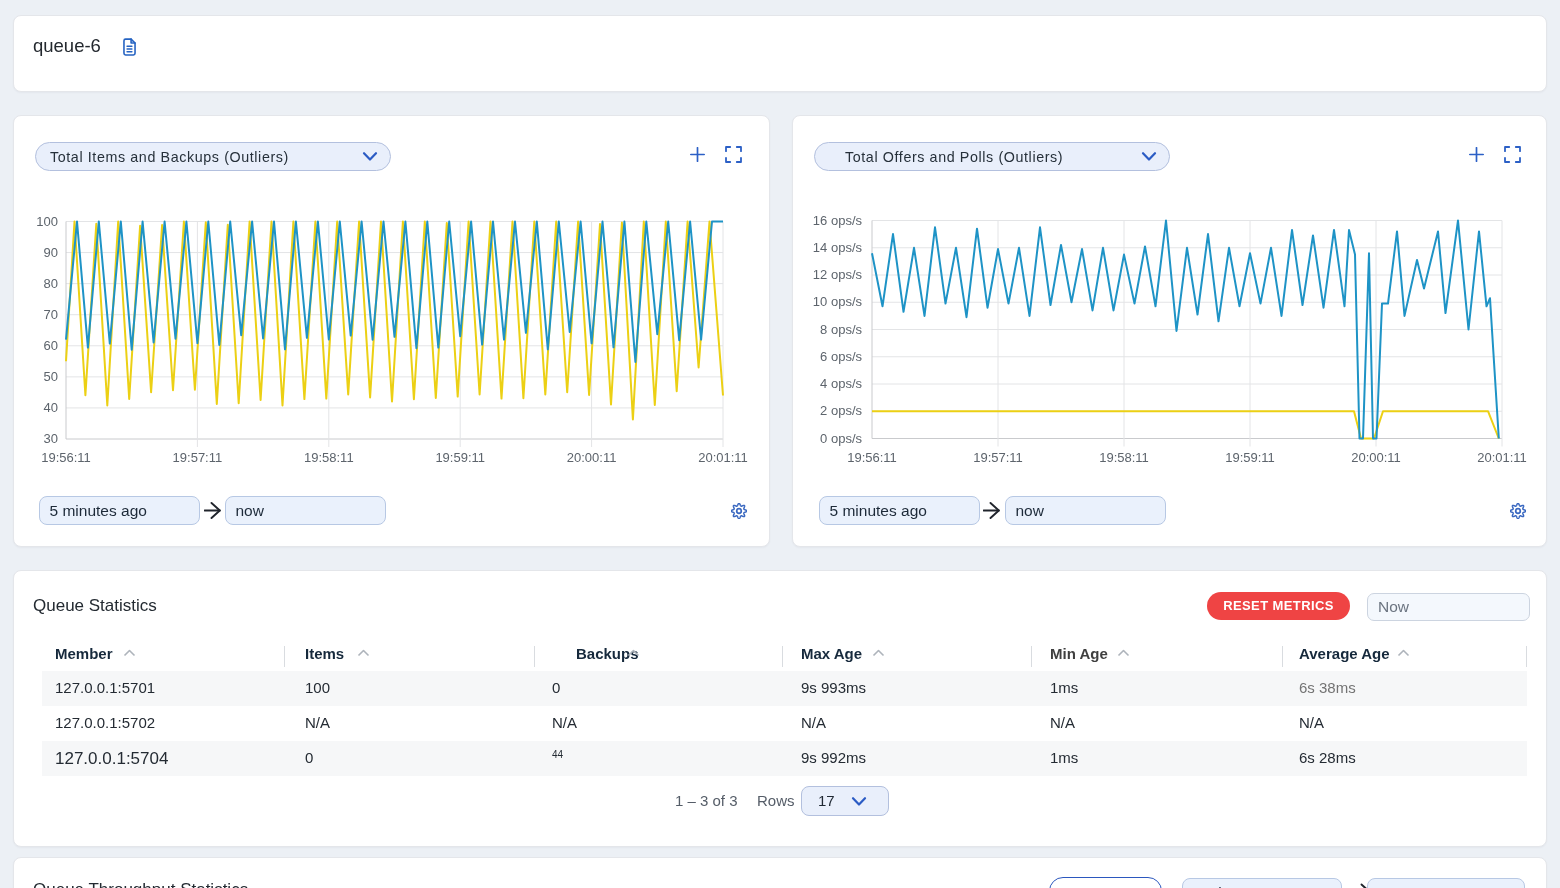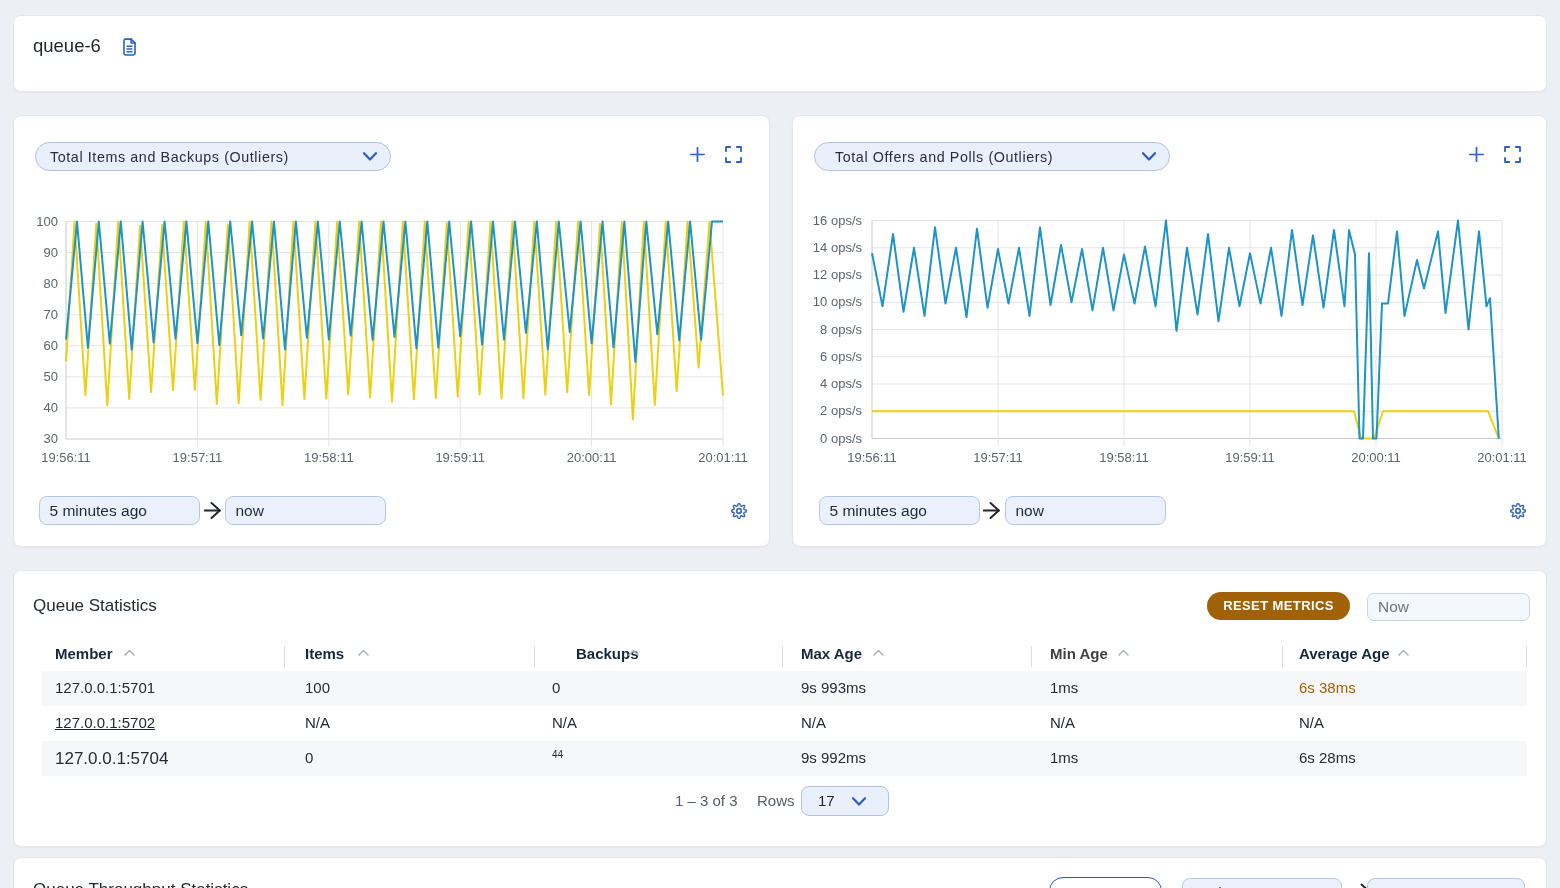--- a/index.html
+++ b/index.html
@@ -90,21 +90,21 @@
   </div>
   <div class="tin" style="left:211px; top:380px; width:161px;">now</div>
   <svg class="icon gearsvg" style="left:717px; top:387px;" width="16" height="16" viewBox="0 0 16 16">
       <path d="M8.00 0.30 L8.20 0.34 L8.40 0.45 L8.58 0.63 L8.75 0.86 L8.90 1.13 L9.04 1.43 L9.16 1.73 L9.27 2.02 L9.37 2.29 L9.47 2.52 L9.57 2.72 L9.67 2.86 L9.78 2.97 L9.90 3.05 L10.03 3.10 L10.16 3.15 L10.30 3.19 L10.45 3.19 L10.63 3.16 L10.83 3.09 L11.07 2.99 L11.33 2.87 L11.61 2.74 L11.91 2.62 L12.22 2.50 L12.52 2.42 L12.80 2.38 L13.06 2.38 L13.28 2.44 L13.44 2.56 L13.56 2.72 L13.62 2.94 L13.62 3.20 L13.58 3.48 L13.50 3.78 L13.38 4.09 L13.26 4.39 L13.13 4.67 L13.01 4.93 L12.91 5.17 L12.84 5.37 L12.81 5.55 L12.81 5.70 L12.85 5.84 L12.90 5.97 L12.95 6.10 L13.03 6.22 L13.14 6.33 L13.28 6.43 L13.48 6.53 L13.71 6.63 L13.98 6.73 L14.27 6.84 L14.57 6.96 L14.87 7.10 L15.14 7.25 L15.37 7.42 L15.55 7.60 L15.66 7.80 L15.70 8.00 L15.66 8.20 L15.55 8.40 L15.37 8.58 L15.14 8.75 L14.87 8.90 L14.57 9.04 L14.27 9.16 L13.98 9.27 L13.71 9.37 L13.48 9.47 L13.28 9.57 L13.14 9.67 L13.03 9.78 L12.95 9.90 L12.90 10.03 L12.85 10.16 L12.81 10.30 L12.81 10.45 L12.84 10.63 L12.91 10.83 L13.01 11.07 L13.13 11.33 L13.26 11.61 L13.38 11.91 L13.50 12.22 L13.58 12.52 L13.62 12.80 L13.62 13.06 L13.56 13.28 L13.44 13.44 L13.28 13.56 L13.06 13.62 L12.80 13.62 L12.52 13.58 L12.22 13.50 L11.91 13.38 L11.61 13.26 L11.33 13.13 L11.07 13.01 L10.83 12.91 L10.63 12.84 L10.45 12.81 L10.30 12.81 L10.16 12.85 L10.03 12.90 L9.90 12.95 L9.78 13.03 L9.67 13.14 L9.57 13.28 L9.47 13.48 L9.37 13.71 L9.27 13.98 L9.16 14.27 L9.04 14.57 L8.90 14.87 L8.75 15.14 L8.58 15.37 L8.40 15.55 L8.20 15.66 L8.00 15.70 L7.80 15.66 L7.60 15.55 L7.42 15.37 L7.25 15.14 L7.10 14.87 L6.96 14.57 L6.84 14.27 L6.73 13.98 L6.63 13.71 L6.53 13.48 L6.43 13.28 L6.33 13.14 L6.22 13.03 L6.10 12.95 L5.97 12.90 L5.84 12.85 L5.70 12.81 L5.55 12.81 L5.37 12.84 L5.17 12.91 L4.93 13.01 L4.67 13.13 L4.39 13.26 L4.09 13.38 L3.78 13.50 L3.48 13.58 L3.20 13.62 L2.94 13.62 L2.72 13.56 L2.56 13.44 L2.44 13.28 L2.38 13.06 L2.38 12.80 L2.42 12.52 L2.50 12.22 L2.62 11.91 L2.74 11.61 L2.87 11.33 L2.99 11.07 L3.09 10.83 L3.16 10.63 L3.19 10.45 L3.19 10.30 L3.15 10.16 L3.10 10.03 L3.05 9.90 L2.97 9.78 L2.86 9.67 L2.72 9.57 L2.52 9.47 L2.29 9.37 L2.02 9.27 L1.73 9.16 L1.43 9.04 L1.13 8.90 L0.86 8.75 L0.63 8.58 L0.45 8.40 L0.34 8.20 L0.30 8.00 L0.34 7.80 L0.45 7.60 L0.63 7.42 L0.86 7.25 L1.13 7.10 L1.43 6.96 L1.73 6.84 L2.02 6.73 L2.29 6.63 L2.52 6.53 L2.72 6.43 L2.86 6.33 L2.97 6.22 L3.05 6.10 L3.10 5.97 L3.15 5.84 L3.19 5.70 L3.19 5.55 L3.16 5.37 L3.09 5.17 L2.99 4.93 L2.87 4.67 L2.74 4.39 L2.62 4.09 L2.50 3.78 L2.42 3.48 L2.38 3.20 L2.38 2.94 L2.44 2.72 L2.56 2.56 L2.72 2.44 L2.94 2.38 L3.20 2.38 L3.48 2.42 L3.78 2.50 L4.09 2.62 L4.39 2.74 L4.67 2.87 L4.93 2.99 L5.17 3.09 L5.37 3.16 L5.55 3.19 L5.70 3.19 L5.84 3.15 L5.97 3.10 L6.10 3.05 L6.22 2.97 L6.33 2.86 L6.43 2.72 L6.53 2.52 L6.63 2.29 L6.73 2.02 L6.84 1.73 L6.96 1.43 L7.10 1.13 L7.25 0.86 L7.42 0.63 L7.60 0.45 L7.80 0.34 L8.00 0.30 Z" fill="none" stroke="#3a68c0" stroke-width="1.5"></path>
       <circle cx="8" cy="8" r="2.3" fill="none" stroke="#3a68c0" stroke-width="1.7"></circle>
     </svg>
 </div>
 
 <div class="card" style="left:792px; top:115px; width:755px; height:432px;">
   <div class="abs pill" style="left:21px; top:26px; width:356px; height:29px;">
-    <span class="abs seltext" style="left:20px; top:6px;">Total Offers and Polls (Outliers)</span>
+    <span class="abs seltext" style="left:30px; top:6px;">Total Offers and Polls (Outliers)</span>
     <svg class="icon" style="right:12px; top:7px;" width="16" height="13" viewBox="0 0 16 13" fill="none" stroke="#2b5bc4" stroke-width="2.2" stroke-linecap="round" stroke-linejoin="round">
         <polyline points="2,3.2 8,9.5 14,3.2"></polyline>
       </svg>
   </div>
   <svg class="icon" style="left:676px; top:31px;" width="15" height="15" viewBox="0 0 15 15" stroke="#2c60c6" stroke-width="1.7" stroke-linecap="round">
       <line x1="7.5" y1="0.8" x2="7.5" y2="14.2"></line>
       <line x1="0.8" y1="7.5" x2="14.2" y2="7.5"></line>
     </svg>
   <svg class="icon" style="left:711px; top:30px;" width="17" height="17" viewBox="0 0 17 17" fill="none" stroke="#2c60c6" stroke-width="1.8" stroke-linecap="round" stroke-linejoin="round">
     <path d="M1 5.2 V1 H5.2"></path>
@@ -155,21 +155,21 @@
   </div>
   <div class="tin" style="left:212px; top:380px; width:161px;">now</div>
   <svg class="icon gearsvg" style="left:717px; top:387px;" width="16" height="16" viewBox="0 0 16 16">
       <path d="M8.00 0.30 L8.20 0.34 L8.40 0.45 L8.58 0.63 L8.75 0.86 L8.90 1.13 L9.04 1.43 L9.16 1.73 L9.27 2.02 L9.37 2.29 L9.47 2.52 L9.57 2.72 L9.67 2.86 L9.78 2.97 L9.90 3.05 L10.03 3.10 L10.16 3.15 L10.30 3.19 L10.45 3.19 L10.63 3.16 L10.83 3.09 L11.07 2.99 L11.33 2.87 L11.61 2.74 L11.91 2.62 L12.22 2.50 L12.52 2.42 L12.80 2.38 L13.06 2.38 L13.28 2.44 L13.44 2.56 L13.56 2.72 L13.62 2.94 L13.62 3.20 L13.58 3.48 L13.50 3.78 L13.38 4.09 L13.26 4.39 L13.13 4.67 L13.01 4.93 L12.91 5.17 L12.84 5.37 L12.81 5.55 L12.81 5.70 L12.85 5.84 L12.90 5.97 L12.95 6.10 L13.03 6.22 L13.14 6.33 L13.28 6.43 L13.48 6.53 L13.71 6.63 L13.98 6.73 L14.27 6.84 L14.57 6.96 L14.87 7.10 L15.14 7.25 L15.37 7.42 L15.55 7.60 L15.66 7.80 L15.70 8.00 L15.66 8.20 L15.55 8.40 L15.37 8.58 L15.14 8.75 L14.87 8.90 L14.57 9.04 L14.27 9.16 L13.98 9.27 L13.71 9.37 L13.48 9.47 L13.28 9.57 L13.14 9.67 L13.03 9.78 L12.95 9.90 L12.90 10.03 L12.85 10.16 L12.81 10.30 L12.81 10.45 L12.84 10.63 L12.91 10.83 L13.01 11.07 L13.13 11.33 L13.26 11.61 L13.38 11.91 L13.50 12.22 L13.58 12.52 L13.62 12.80 L13.62 13.06 L13.56 13.28 L13.44 13.44 L13.28 13.56 L13.06 13.62 L12.80 13.62 L12.52 13.58 L12.22 13.50 L11.91 13.38 L11.61 13.26 L11.33 13.13 L11.07 13.01 L10.83 12.91 L10.63 12.84 L10.45 12.81 L10.30 12.81 L10.16 12.85 L10.03 12.90 L9.90 12.95 L9.78 13.03 L9.67 13.14 L9.57 13.28 L9.47 13.48 L9.37 13.71 L9.27 13.98 L9.16 14.27 L9.04 14.57 L8.90 14.87 L8.75 15.14 L8.58 15.37 L8.40 15.55 L8.20 15.66 L8.00 15.70 L7.80 15.66 L7.60 15.55 L7.42 15.37 L7.25 15.14 L7.10 14.87 L6.96 14.57 L6.84 14.27 L6.73 13.98 L6.63 13.71 L6.53 13.48 L6.43 13.28 L6.33 13.14 L6.22 13.03 L6.10 12.95 L5.97 12.90 L5.84 12.85 L5.70 12.81 L5.55 12.81 L5.37 12.84 L5.17 12.91 L4.93 13.01 L4.67 13.13 L4.39 13.26 L4.09 13.38 L3.78 13.50 L3.48 13.58 L3.20 13.62 L2.94 13.62 L2.72 13.56 L2.56 13.44 L2.44 13.28 L2.38 13.06 L2.38 12.80 L2.42 12.52 L2.50 12.22 L2.62 11.91 L2.74 11.61 L2.87 11.33 L2.99 11.07 L3.09 10.83 L3.16 10.63 L3.19 10.45 L3.19 10.30 L3.15 10.16 L3.10 10.03 L3.05 9.90 L2.97 9.78 L2.86 9.67 L2.72 9.57 L2.52 9.47 L2.29 9.37 L2.02 9.27 L1.73 9.16 L1.43 9.04 L1.13 8.90 L0.86 8.75 L0.63 8.58 L0.45 8.40 L0.34 8.20 L0.30 8.00 L0.34 7.80 L0.45 7.60 L0.63 7.42 L0.86 7.25 L1.13 7.10 L1.43 6.96 L1.73 6.84 L2.02 6.73 L2.29 6.63 L2.52 6.53 L2.72 6.43 L2.86 6.33 L2.97 6.22 L3.05 6.10 L3.10 5.97 L3.15 5.84 L3.19 5.70 L3.19 5.55 L3.16 5.37 L3.09 5.17 L2.99 4.93 L2.87 4.67 L2.74 4.39 L2.62 4.09 L2.50 3.78 L2.42 3.48 L2.38 3.20 L2.38 2.94 L2.44 2.72 L2.56 2.56 L2.72 2.44 L2.94 2.38 L3.20 2.38 L3.48 2.42 L3.78 2.50 L4.09 2.62 L4.39 2.74 L4.67 2.87 L4.93 2.99 L5.17 3.09 L5.37 3.16 L5.55 3.19 L5.70 3.19 L5.84 3.15 L5.97 3.10 L6.10 3.05 L6.22 2.97 L6.33 2.86 L6.43 2.72 L6.53 2.52 L6.63 2.29 L6.73 2.02 L6.84 1.73 L6.96 1.43 L7.10 1.13 L7.25 0.86 L7.42 0.63 L7.60 0.45 L7.80 0.34 L8.00 0.30 Z" fill="none" stroke="#3a68c0" stroke-width="1.5"></path>
       <circle cx="8" cy="8" r="2.3" fill="none" stroke="#3a68c0" stroke-width="1.7"></circle>
     </svg>
 </div>
 
 <div class="card" style="left:13px; top:570px; width:1534px; height:277px;">
   <div class="abs" style="left:19px; top:25px; font-size:17px; color:#232a31;">Queue Statistics</div>
-  <div class="abs" style="left:1193px; top:21px; width:143px; height:28px; background:#a16207; border-radius:14px; text-align:center; line-height:28px; color:#fff; font-size:13px; font-weight:bold; letter-spacing:.4px;">RESET METRICS</div>
+  <div class="abs" style="left:1193px; top:21px; width:143px; height:28px; background:#ef4444; border-radius:14px; text-align:center; line-height:28px; color:#fff; font-size:13px; font-weight:bold; letter-spacing:.4px;">RESET METRICS</div>
   <div class="abs" style="left:1353px; top:22px; width:163px; height:28px; background:#f4f8fd; border:1px solid #ccd4e0; border-radius:7px; font-size:15.5px; color:#6b7480; line-height:26px; padding-left:10px;">Now</div>
 <div class="abs" style="left:0; top:72px; width:1534px; height:28px;">
 <span class="abs" style="left:41px; top:2px; font-size:15px; font-weight:bold; color:#16293c;">Member</span>
 <span class="abs" style="left:291px; top:2px; font-size:15px; font-weight:bold; color:#16293c;">Items</span>
 <span class="abs" style="left:538px; top:2px; font-size:15px; font-weight:bold; color:#16293c;margin-left:24px;">Backups</span>
 <span class="abs" style="left:787px; top:2px; font-size:15px; font-weight:bold; color:#16293c;">Max Age</span>
 <span class="abs" style="left:1036px; top:2px; font-size:15px; font-weight:bold; color:#404040;">Min Age</span>
 <span class="abs" style="left:1285px; top:2px; font-size:15px; font-weight:bold; color:#16293c;">Average Age</span>
 <svg class="icon" style="left:108.5px; top:6px;" width="13" height="8" viewBox="0 0 13 8" fill="none" stroke="#aeb4bb" stroke-width="1.6" stroke-linejoin="round">
         <polyline points="1.5,6.5 6.5,1.5 11.5,6.5"></polyline>
@@ -195,24 +195,24 @@
 <div class="abs" style="left:1017px; top:3px; width:1px; height:21px; background:#d9dce0;"></div>
 <div class="abs" style="left:1268px; top:3px; width:1px; height:21px; background:#d9dce0;"></div>
 <div class="abs" style="left:1512px; top:3px; width:1px; height:21px; background:#d9dce0;"></div>
 </div>
 <div class="abs" style="left:28px; top:100px; width:1485px; height:35px; background:#f6f7f8;">
 <span class="abs" style="left:13px; top:8px; font-size:15px; color:#242b33;">127.0.0.1:5701</span>
 <span class="abs" style="left:263px; top:8px; font-size:15px; color:#242b33;">100</span>
 <span class="abs" style="left:510px; top:8px; font-size:15px; color:#242b33;">0</span>
 <span class="abs" style="left:759px; top:8px; font-size:15px; color:#242b33;">9s 993ms</span>
 <span class="abs" style="left:1008px; top:8px; font-size:15px; color:#242b33;">1ms</span>
-<span class="abs" style="left:1257px; top:8px; font-size:15px; color:#a16207;">6s 38ms</span>
+<span class="abs" style="left:1257px; top:8px; font-size:15px; color:#737373;">6s 38ms</span>
 </div>
 <div class="abs" style="left:28px; top:135px; width:1485px; height:35px; background:#ffffff;">
-<span class="abs" style="left:13px; top:8px; font-size:15px; color:#242b33;text-decoration:underline;">127.0.0.1:5702</span>
+<span class="abs" style="left:13px; top:8px; font-size:15px; color:#242b33;">127.0.0.1:5702</span>
 <span class="abs" style="left:263px; top:8px; font-size:15px; color:#242b33;">N/A</span>
 <span class="abs" style="left:510px; top:8px; font-size:15px; color:#242b33;">N/A</span>
 <span class="abs" style="left:759px; top:8px; font-size:15px; color:#242b33;">N/A</span>
 <span class="abs" style="left:1008px; top:8px; font-size:15px; color:#242b33;">N/A</span>
 <span class="abs" style="left:1257px; top:8px; font-size:15px; color:#242b33;">N/A</span>
 </div>
 <div class="abs" style="left:28px; top:170px; width:1485px; height:35px; background:#f6f7f8;">
 <span class="abs" style="left:13px; top:8px; font-size:17px; color:#242b33;">127.0.0.1:5704</span>
 <span class="abs" style="left:263px; top:8px; font-size:15px; color:#242b33;">0</span>
 <span class="abs" style="left:510px; top:8px; font-size:10px; color:#242b33;">44</span>

